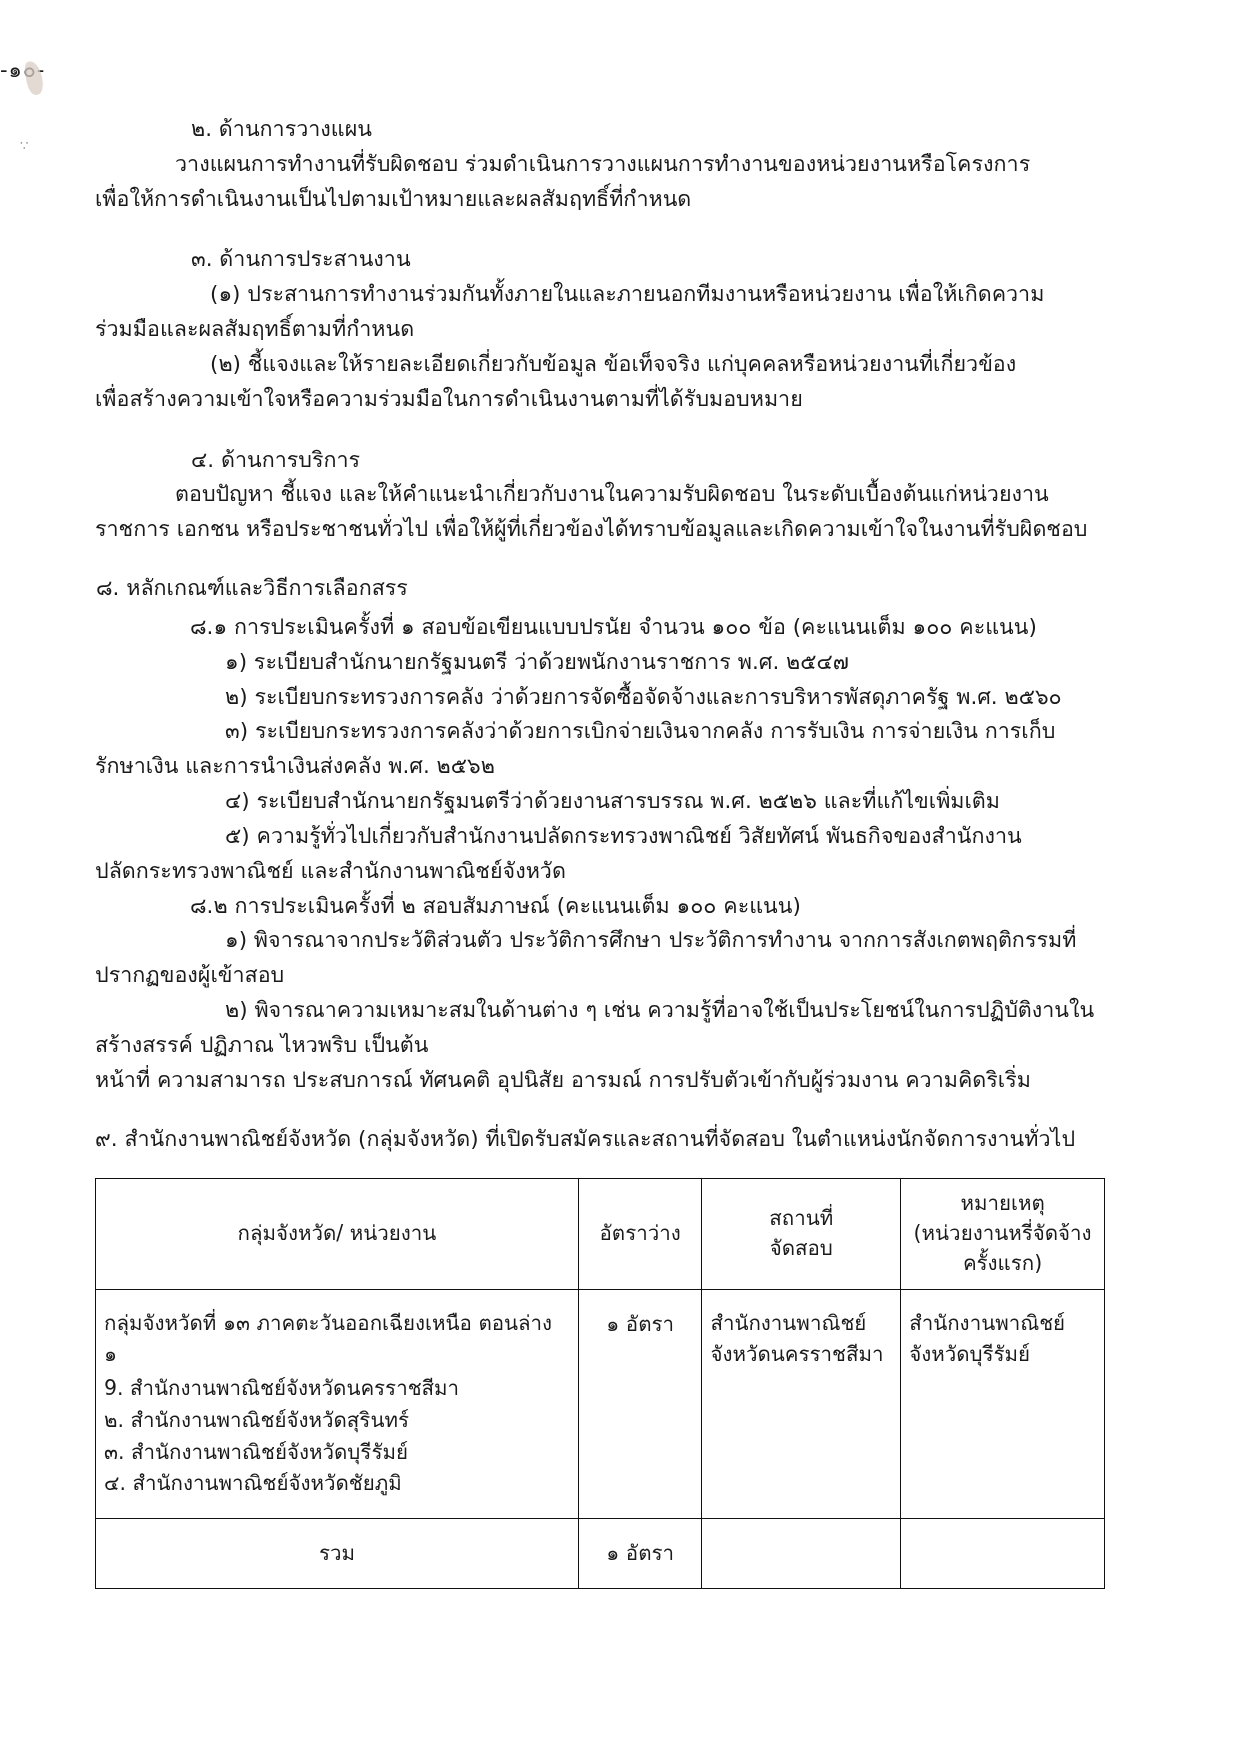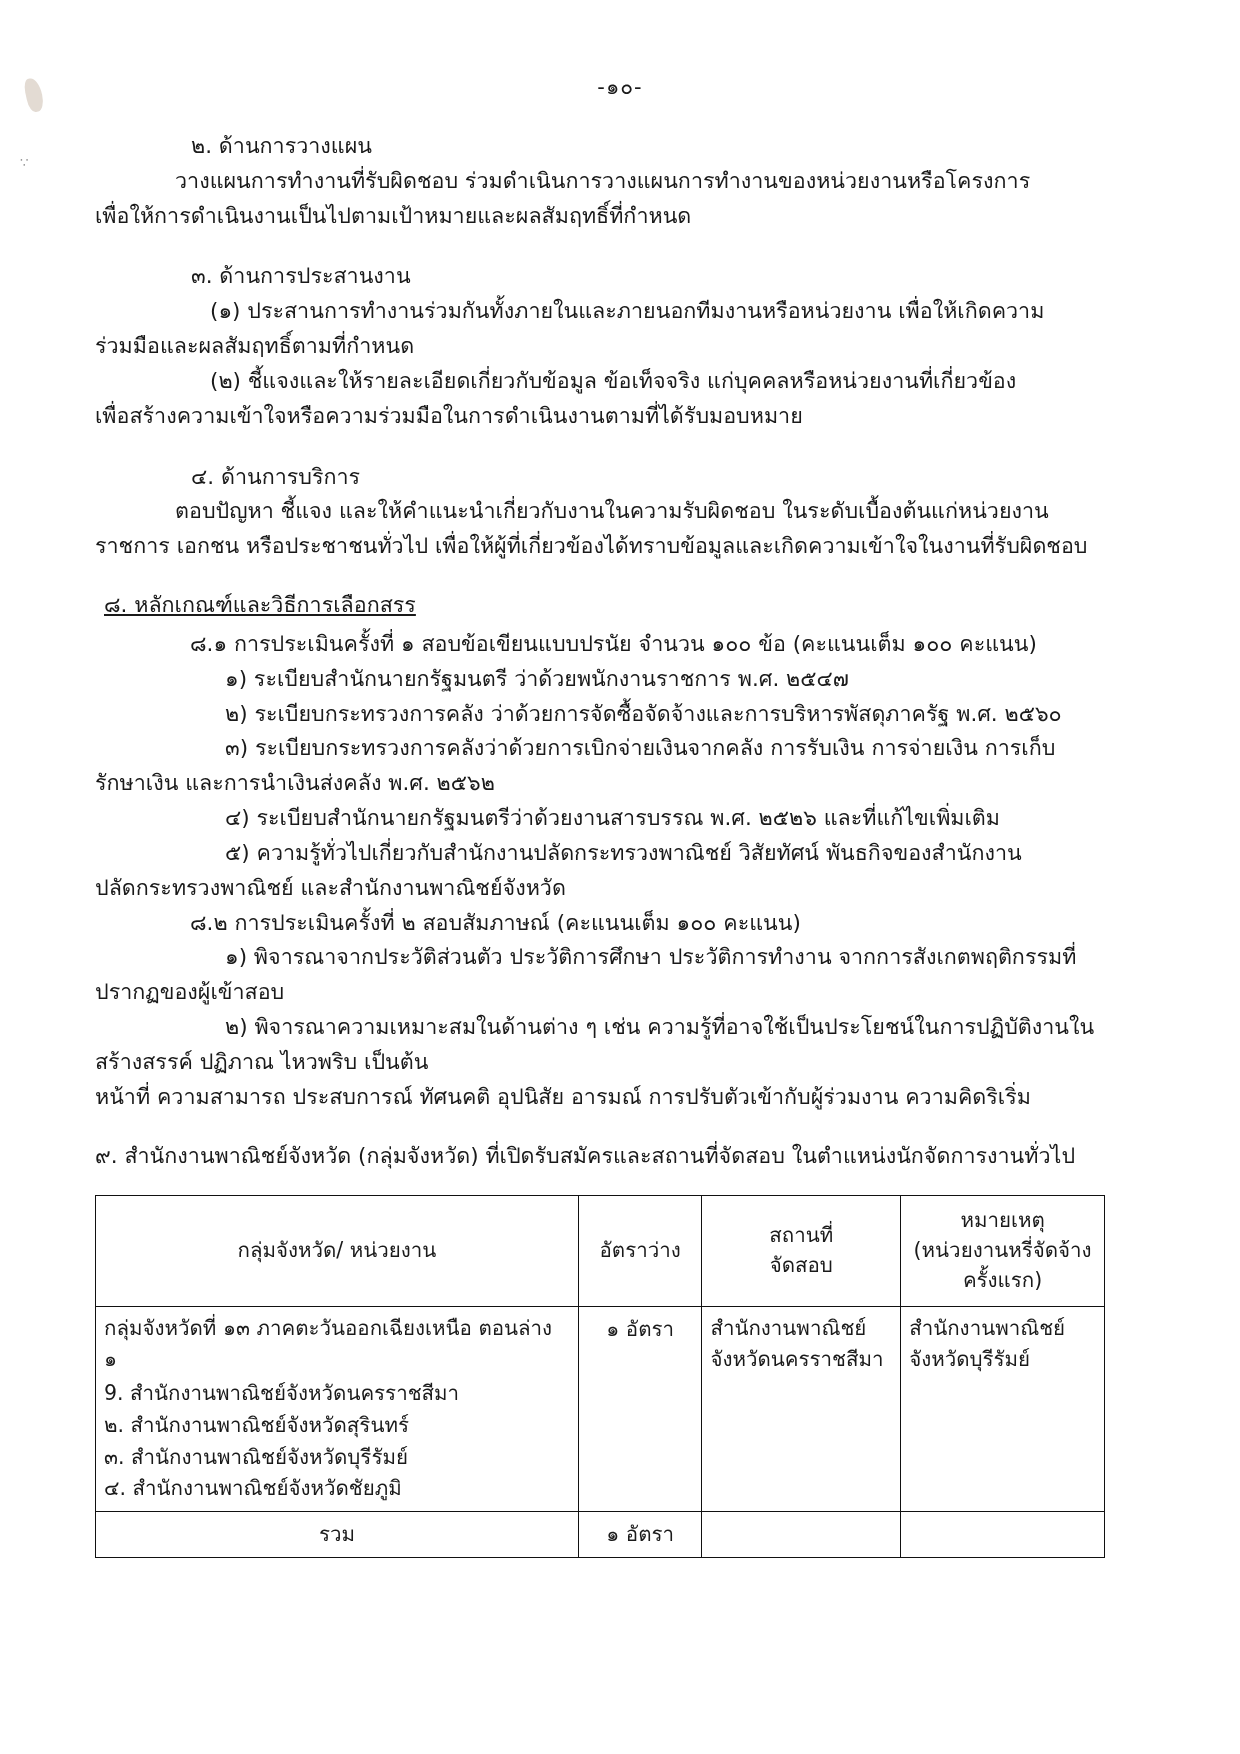--- a/index.html
+++ b/index.html
@@ -16,39 +16,37 @@
     overflow: hidden;
   }
   .page {
     position: relative;
     width: 1240px;
     height: 1754px;
     box-sizing: border-box;
     padding: 0;
   }
   .page-number {
-    text-align: center;
     font-size: 21px;
-    margin-top: 70px;
+    margin-top: 53px;
     letter-spacing: 1px;
   }
   .content {
     padding: 0 135px 0 95px;
     font-size: 21.5px;
     line-height: 1.62;
   }
   .blk {
     margin-top: 26px;
   }
   .heading {
     margin-left: 96px;
   }
   .heading2 {
-    margin-left: 9px;
-    text-decoration: underline;
+    margin-left: 1px;
   }
   .para {
     text-indent: 80px;
     text-align: left;
   }
   .para-ind {
     text-indent: 115px;
   }
   .para-sub {
     text-indent: 130px;
@@ -86,21 +84,21 @@
   }
   table.prov {
     border-collapse: collapse;
     margin: 22px 0 0 0;
     width: 1010px;
     font-size: 20.5px;
     table-layout: fixed;
   }
   table.prov td, table.prov th {
     border: 1.6px solid #111;
-    padding: 6px 8px;
+    padding: 18px 8px;
     vertical-align: top;
     font-weight: normal;
   }
   table.prov thead td {
     text-align: center;
     vertical-align: middle;
     line-height: 1.45;
     padding: 10px 6px;
   }
   .col1 { width: 468px; }

